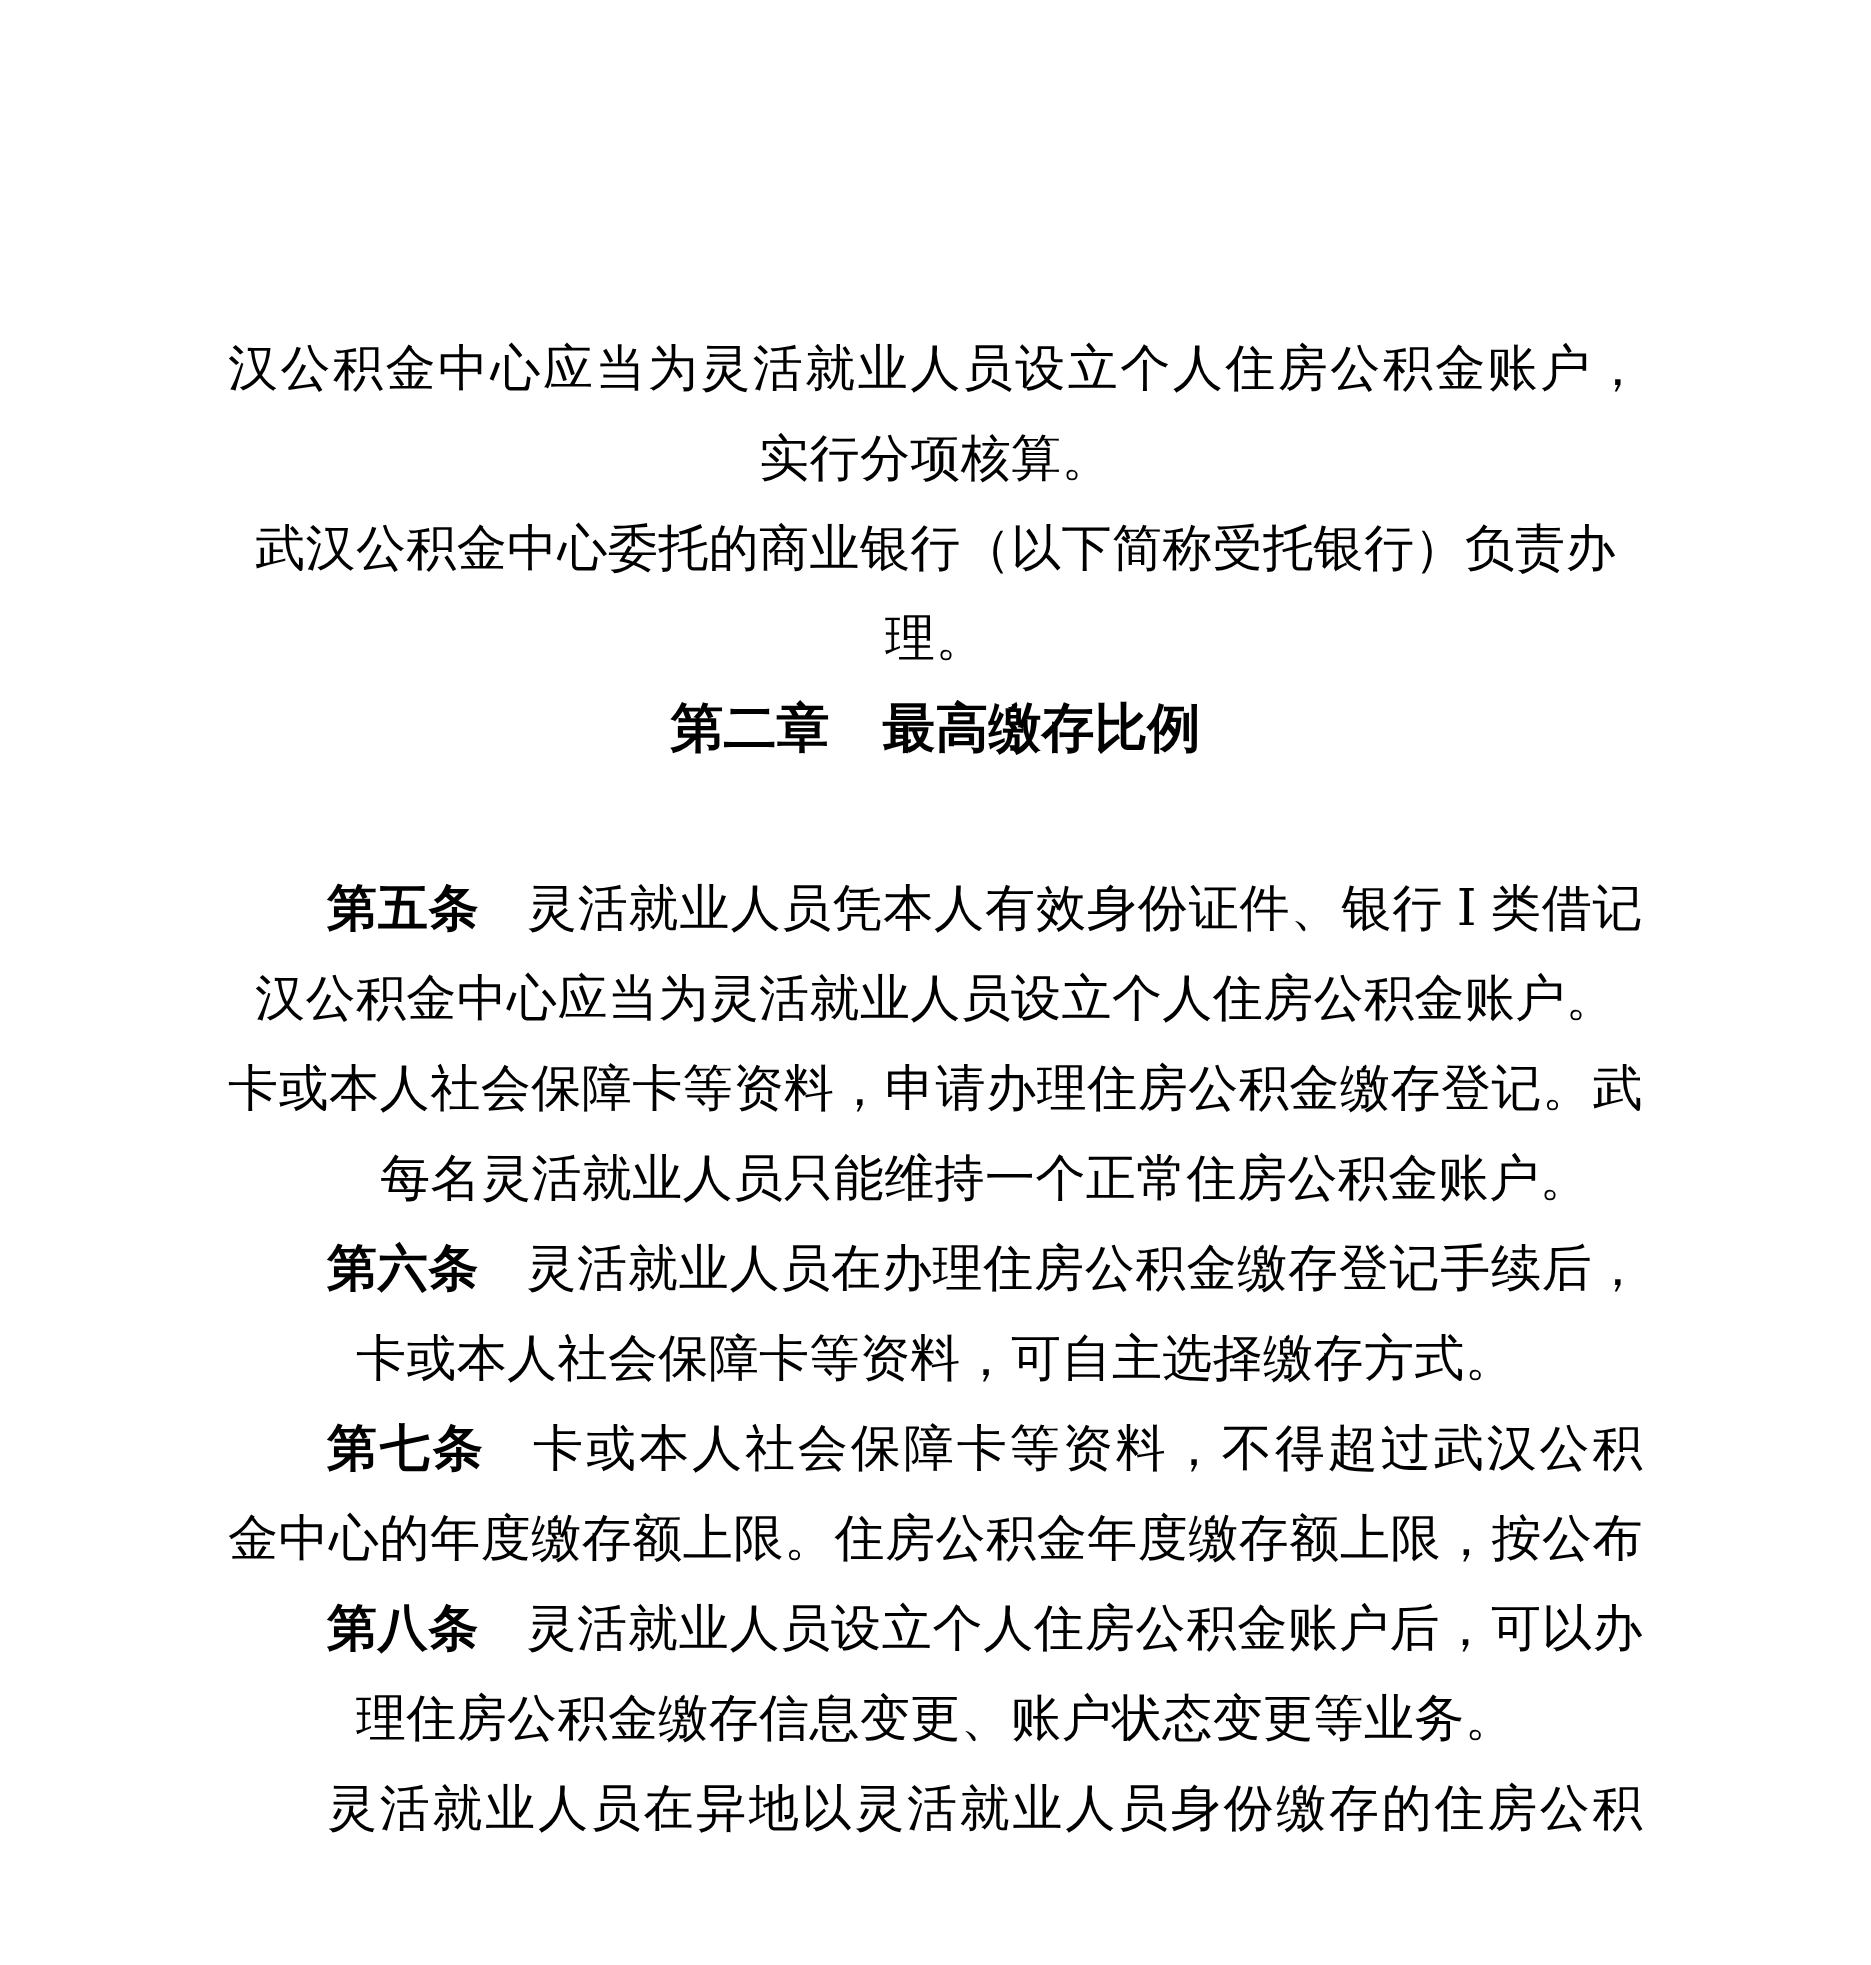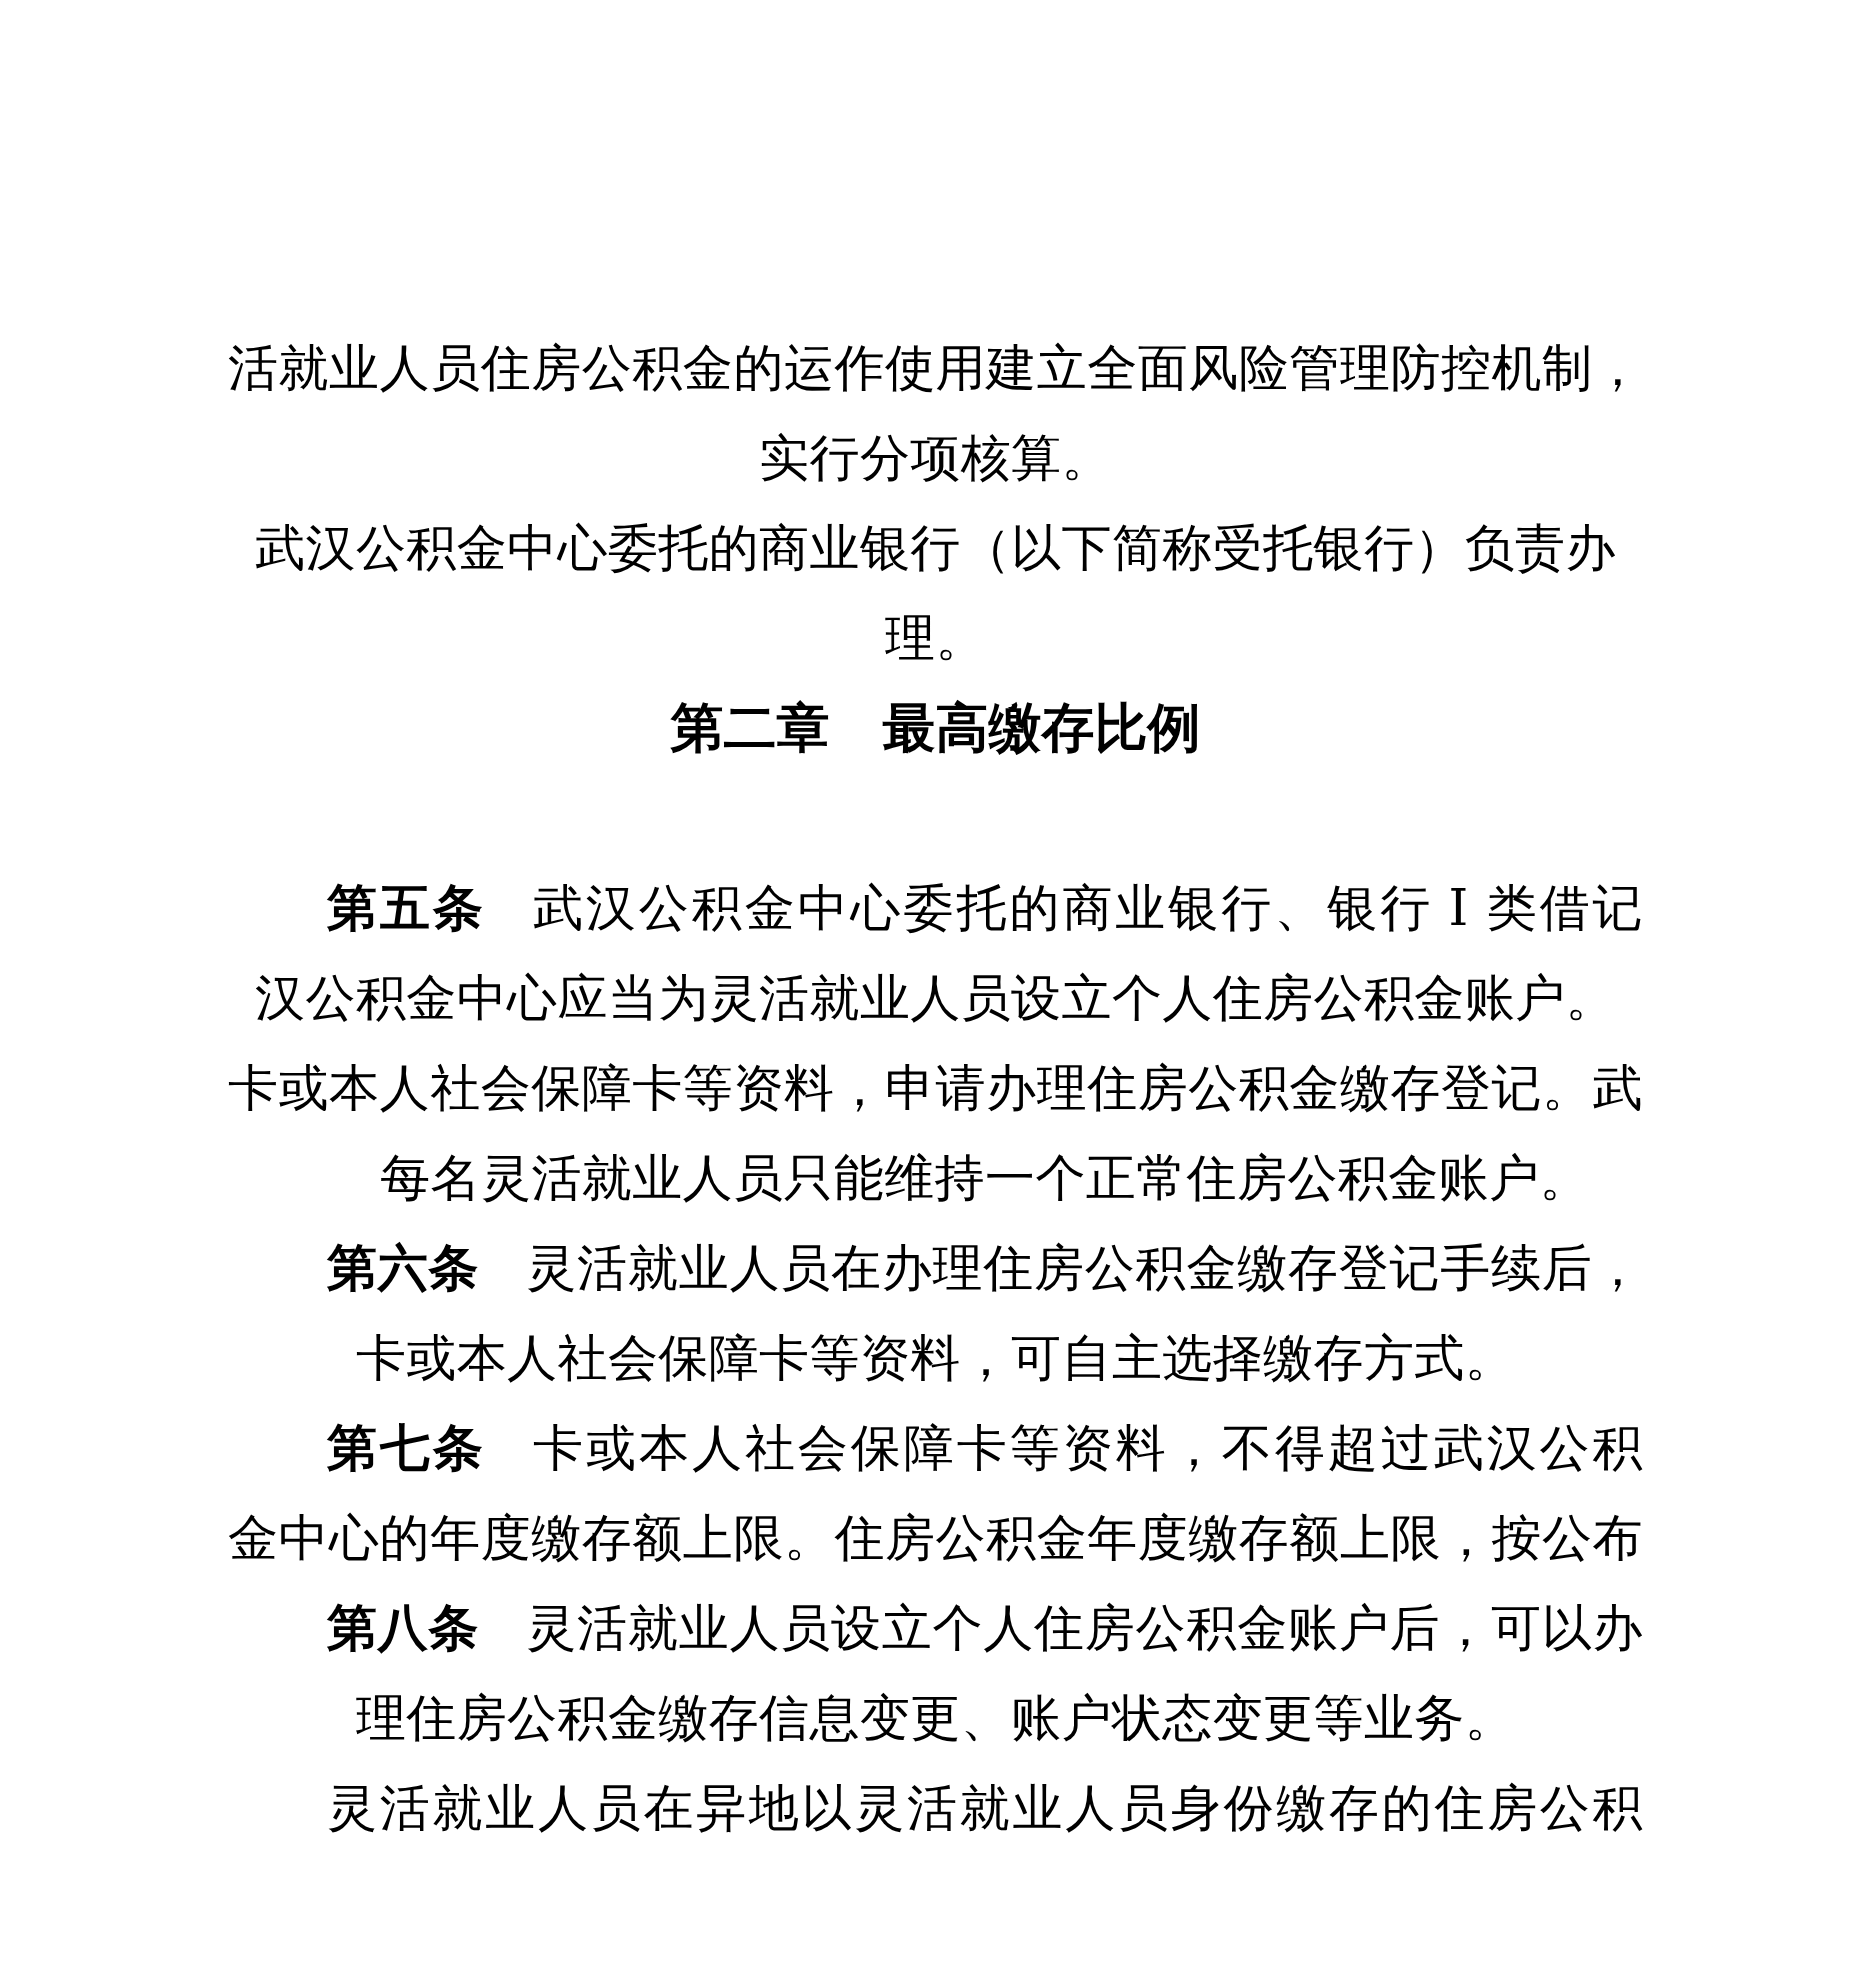--- a/index.html
+++ b/index.html
@@ -53,40 +53,40 @@
     font-size: 53px;
   }
 </style>
 </head>
 <body>
 
 <div class="page">
   <div class="content">
 
     <div class="line justify">
-      <span>活就业人员住房公积金的运作使用建立全面风险管理防控机制，</span>
+      <span>汉公积金中心应当为灵活就业人员设立个人住房公积金账户，</span>
     </div>
 
     <div class="line">
       <span>实行分项核算。</span>
     </div>
 
 
     <div class="line">
       <span>武汉公积金中心委托的商业银行（以下简称受托银行）负责办理。</span>
     </div>
 
     <div class="line blank"></div>
 
     <div class="heading-row">第二章　最高缴存比例</div>
 
     <div class="line blank"></div>
 
     <div class="line justify indent">
-      <span class="term">第五条</span><span>武汉公积金中心委托的商业银行、银行 Ⅰ 类借记</span>
+      <span class="term">第五条</span><span>灵活就业人员凭本人有效身份证件、银行 Ⅰ 类借记</span>
     </div>
 
     <div class="line">
       <span>汉公积金中心应当为灵活就业人员设立个人住房公积金账户。</span>
     </div>
 
     <div class="line justify">
       <span>卡或本人社会保障卡等资料，申请办理住房公积金缴存登记。武</span>
     </div>
 

